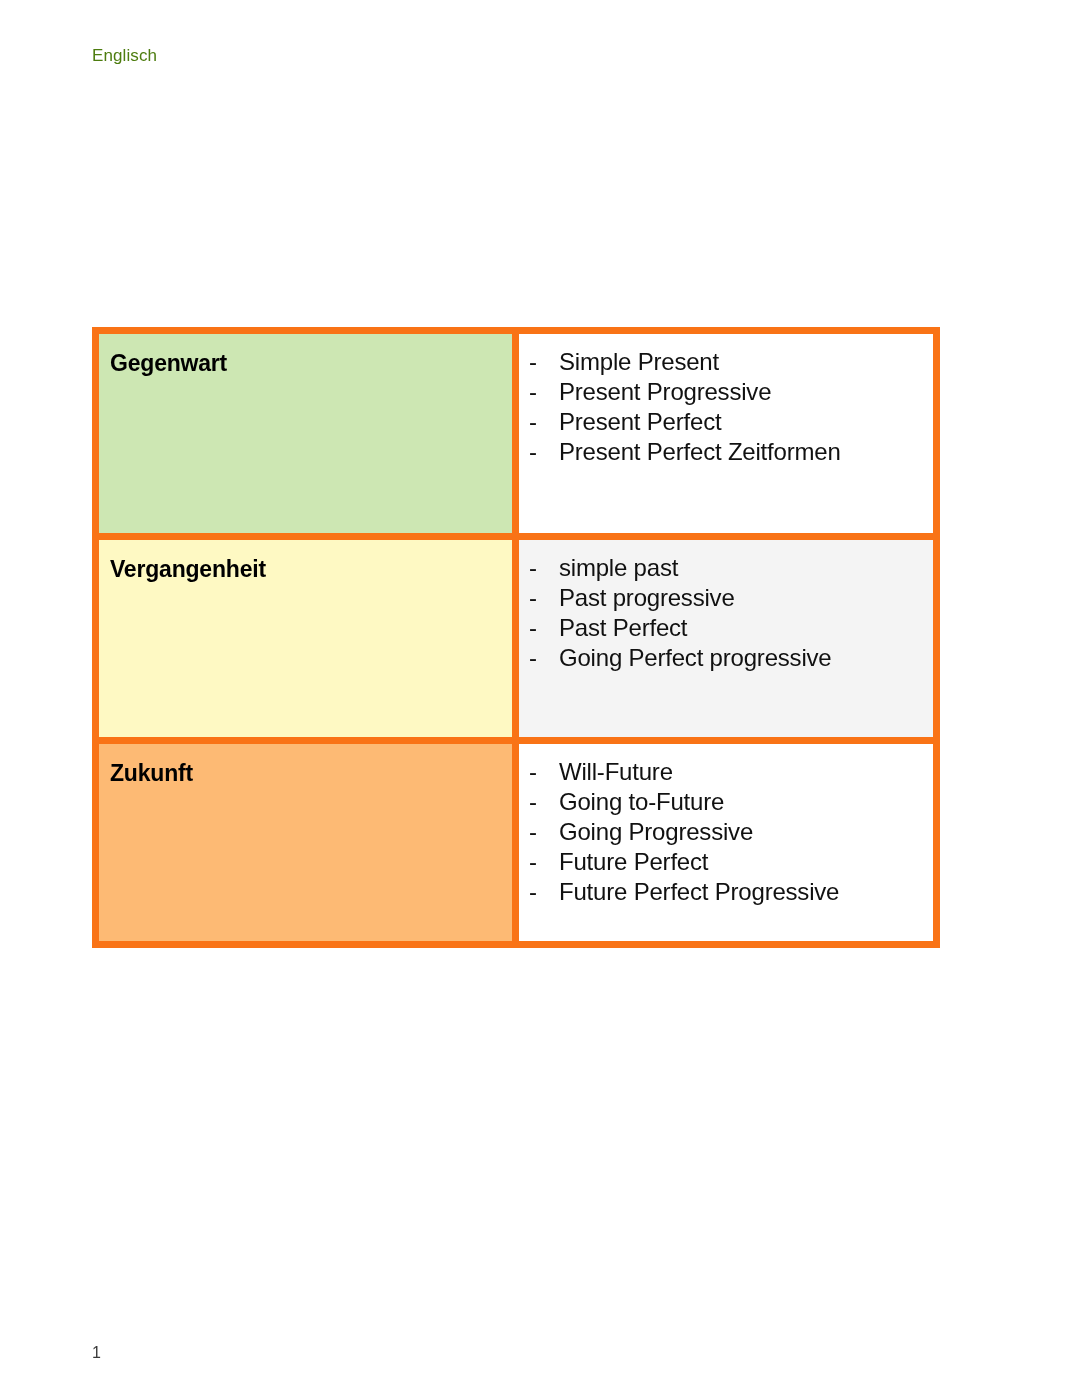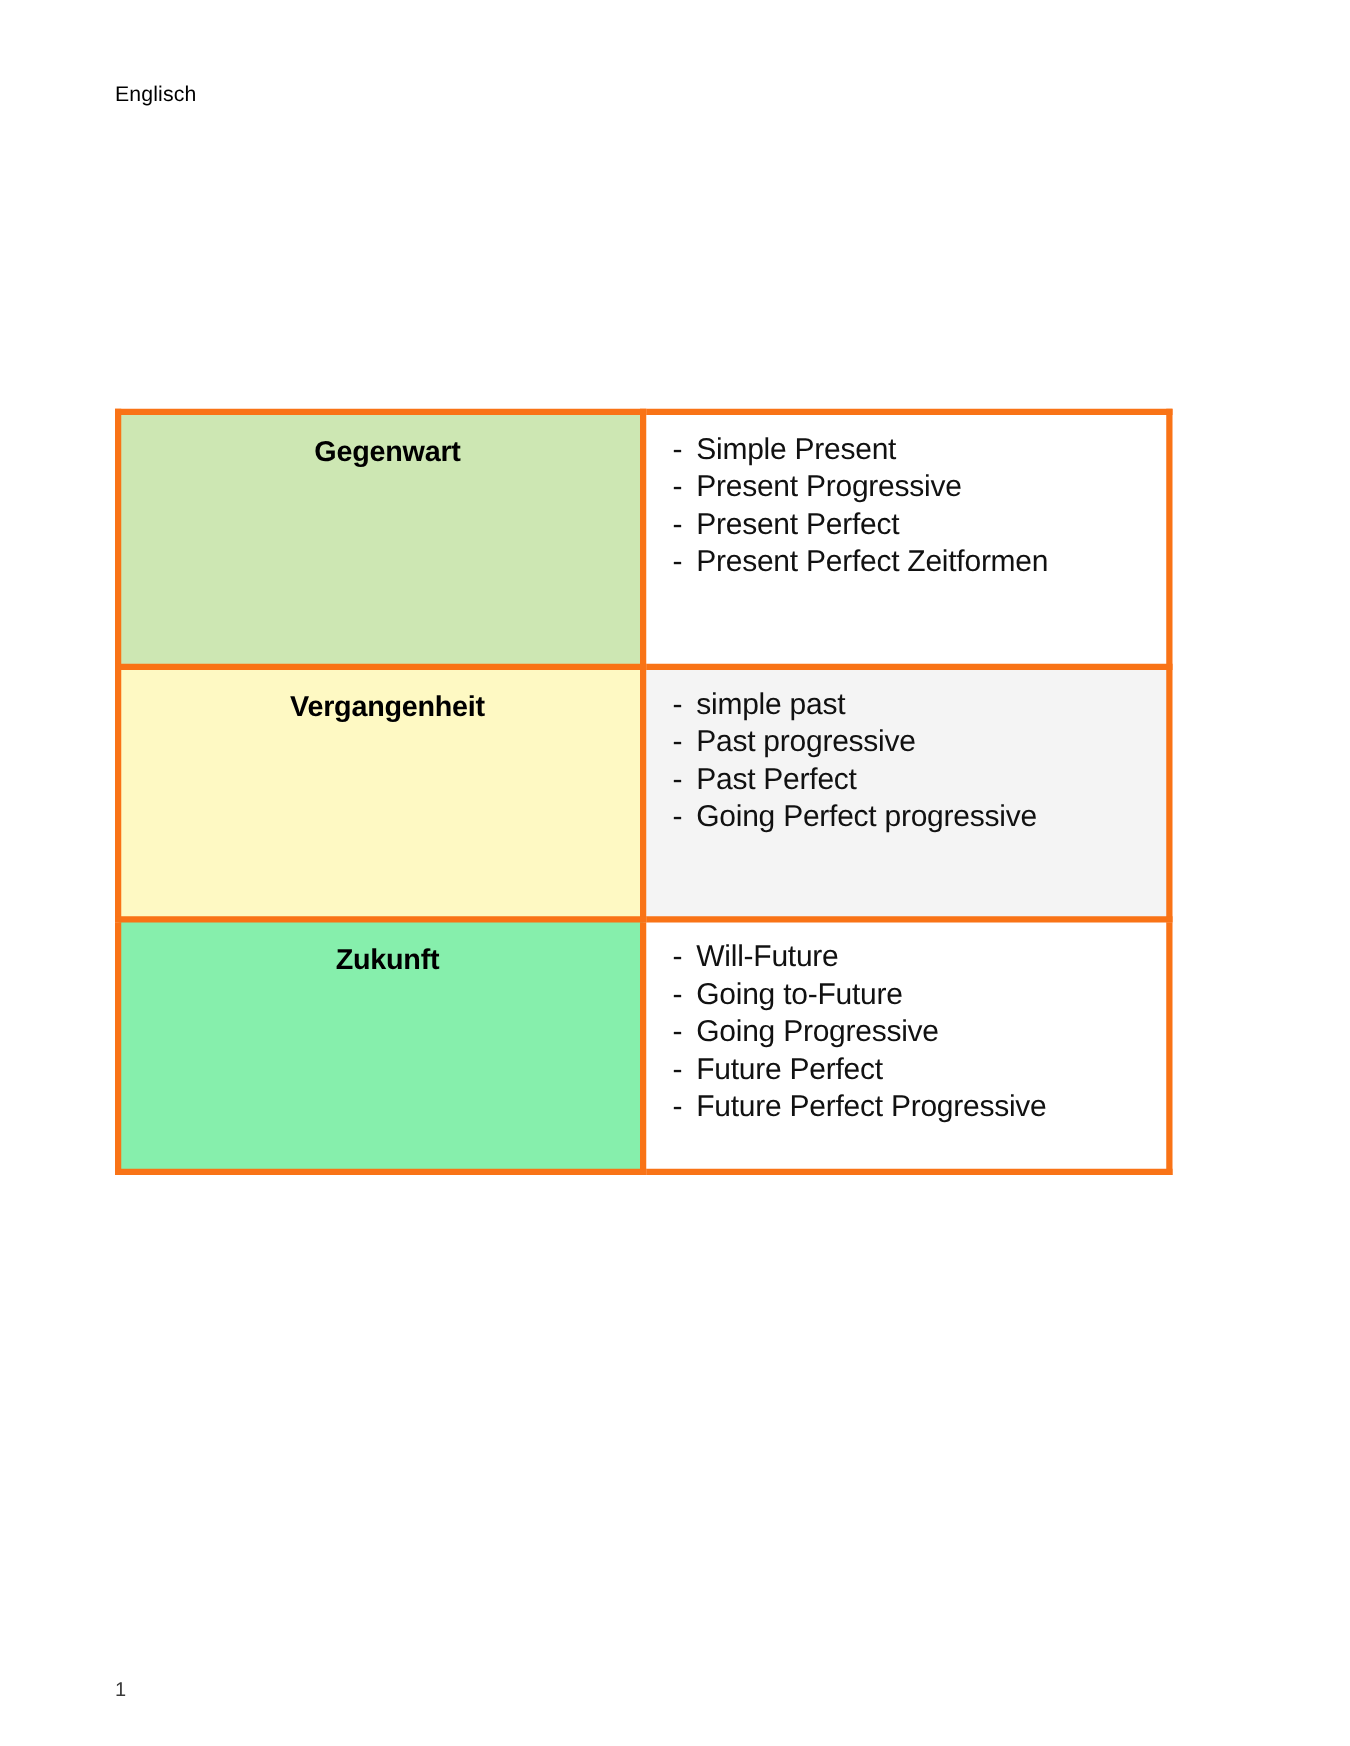--- a/index.html
+++ b/index.html
@@ -20,23 +20,22 @@
     position: absolute;
     inset: 0;
   }
 
   
   .doc-header {
     position: absolute;
     left: 92px;
     top: 46px;
     font-size: 17px;
-    color: #000000;
+    color: #4d7c0f;
     letter-spacing: 0.1px;
-    margin-top: 20px;
   }
 
   
   .title-block {
     position: absolute;
     left: 92px;
     top: 158px;
   }
   .eyebrow {
     font-size: 35px;
@@ -57,24 +56,23 @@
   
   .tense-table {
     position: absolute;
     left: 92px;
     top: 327px;
     width: 841px;
     border-collapse: collapse;
     table-layout: fixed;
   }
   .tense-table td {
-    border: 5px solid #f97316;
+    border: 7px solid #f97316;
     vertical-align: top;
     padding: 0;
-    text-align: center;
   }
   .col-label {
     width: 420px;
   }
   .col-items {
     width: 421px;
   }
 
   .label-cell {
     padding: 16px 0 0 11px;
@@ -106,21 +104,21 @@
     padding-left: 10px;
     flex: 0 0 auto;
     color: #111111;
   }
 
   
   .row-present .cell-label  { background: #cde7b3; height: 199px; }
   .row-present .cell-items  { background: #ffffff; height: 199px; }
   .row-past    .cell-label  { background: #fef9c3; height: 197px; }
   .row-past    .cell-items  { background: #f4f4f4; height: 197px; }
-  .row-future  .cell-label  { background: #86efac; height: 197px; }
+  .row-future  .cell-label  { background: #fdba74; height: 197px; }
   .row-future  .cell-items  { background: #ffffff; height: 197px; }
 
   
   .page-number {
     position: absolute;
     left: 92px;
     top: 1344px;
     font-size: 16px;
     color: #3a3a3a;
   }

